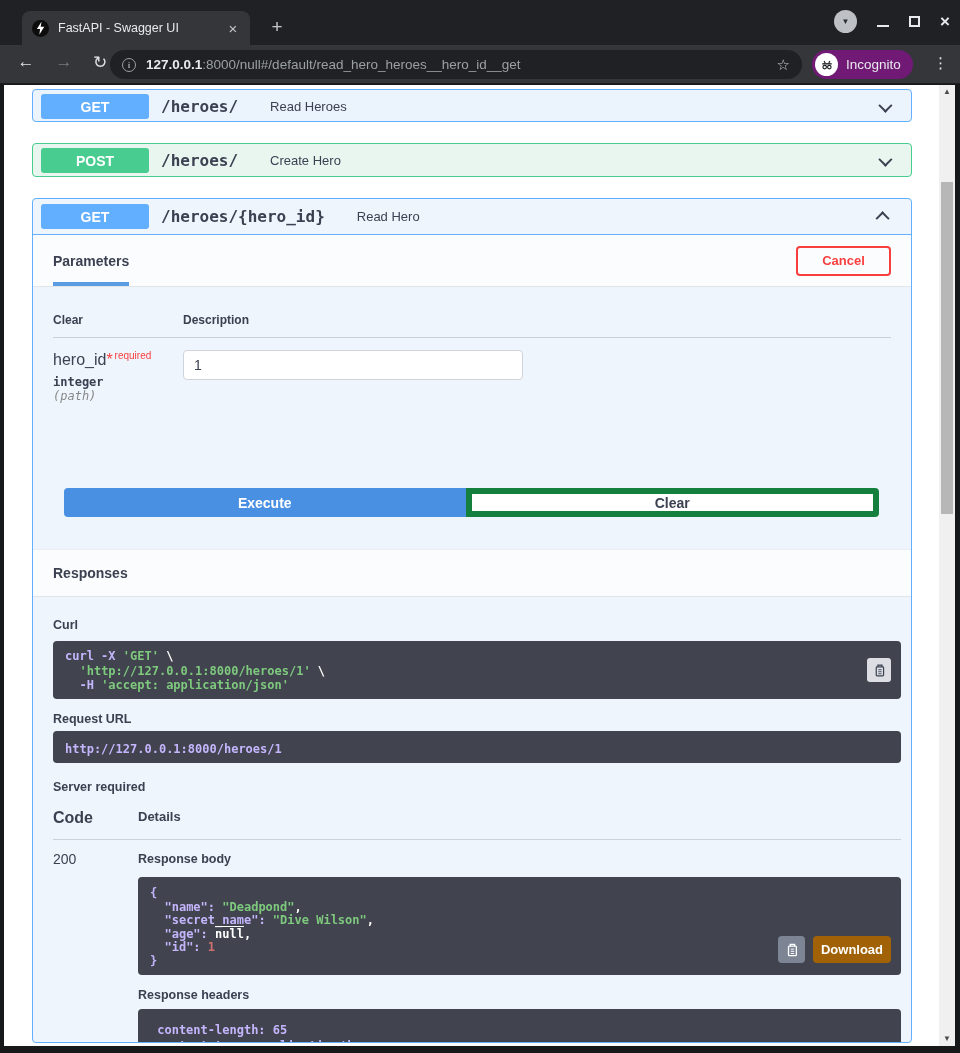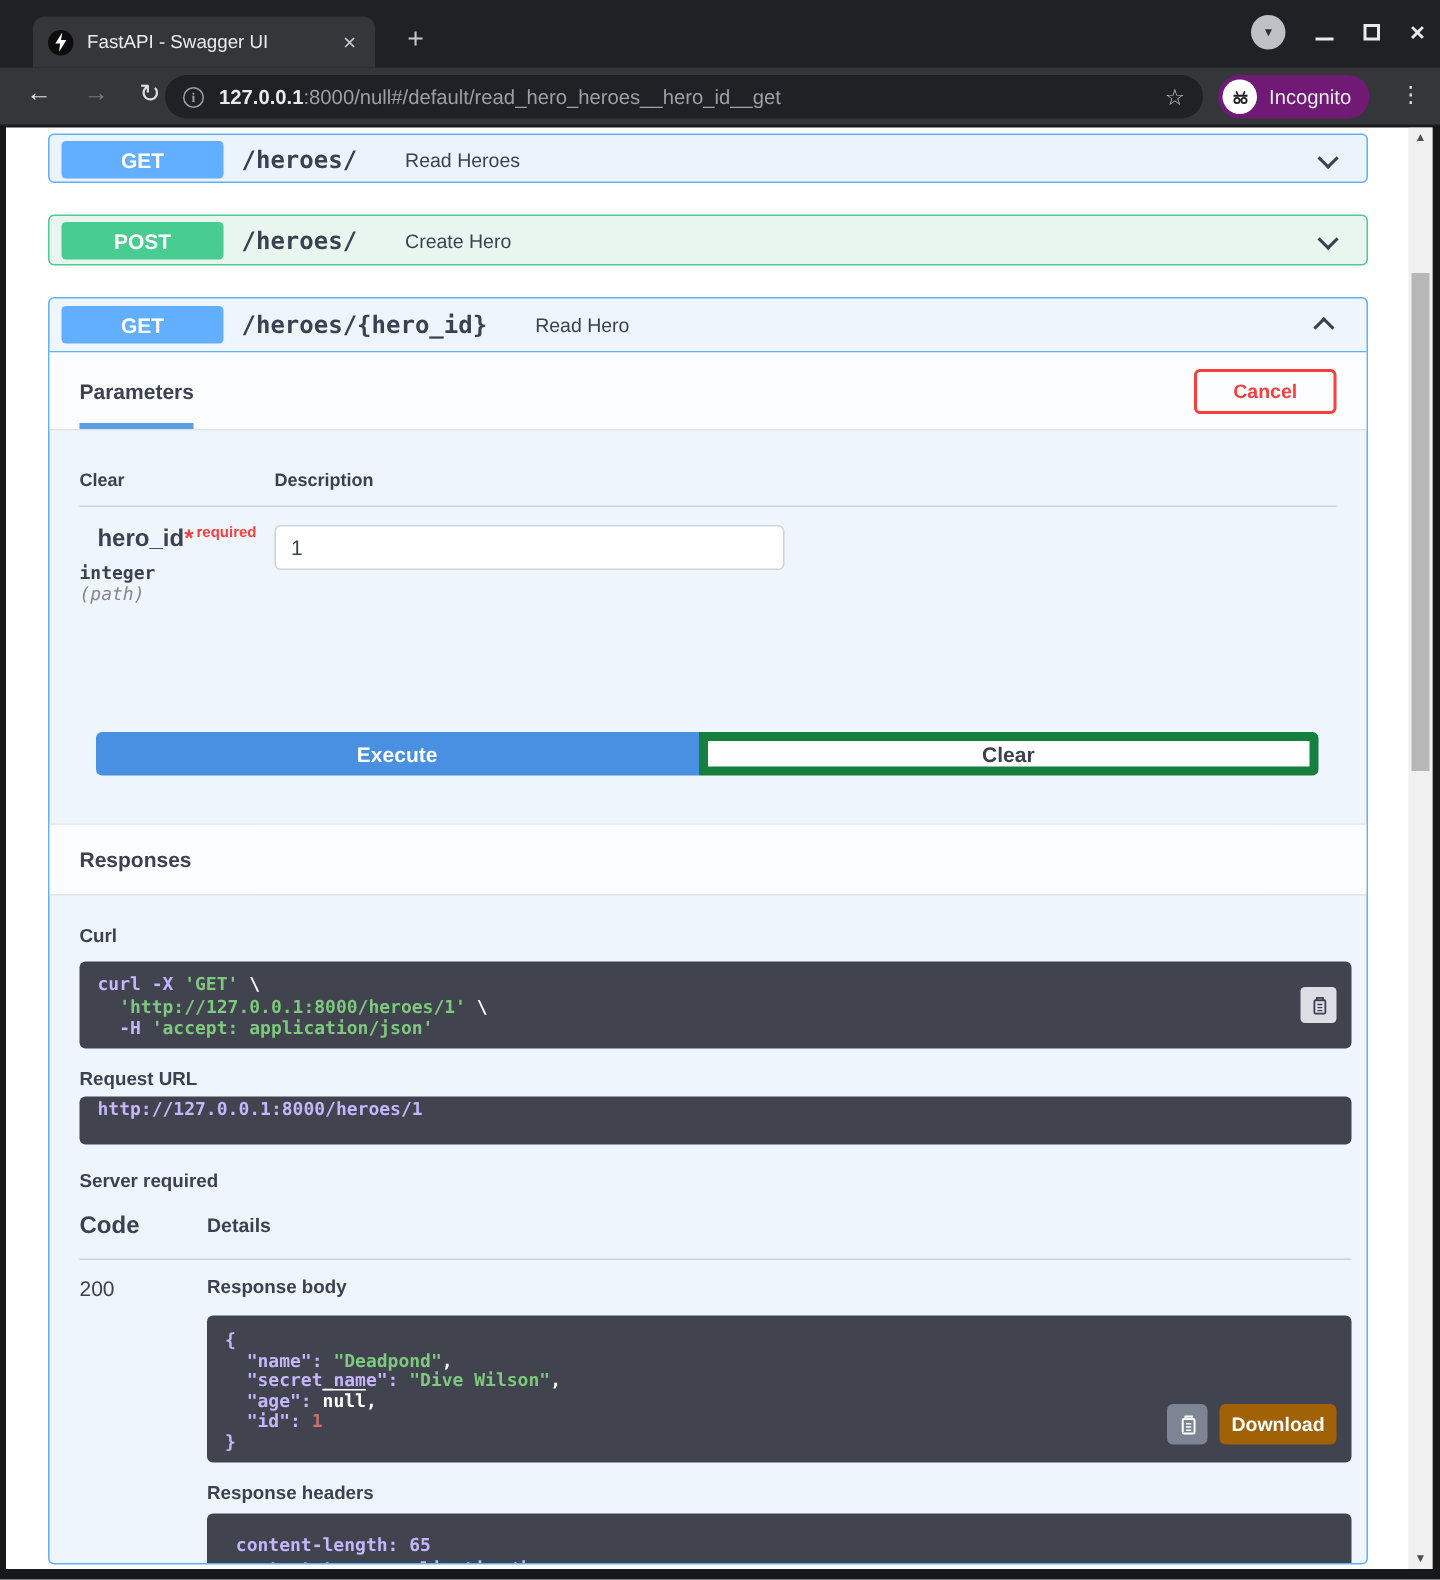--- a/index.html
+++ b/index.html
@@ -72,21 +72,21 @@
               display:flex; align-items:center; }
   .tab-item::after { content:""; position:absolute; left:0; bottom:0; width:100%; height:4px; background:#5b9ce3; }
   .btn-cancel { margin-left:auto; width:95px; height:30px; border:2px solid #f93e3e; border-radius:4px;
                 background:transparent; color:#f93e3e; font-weight:bold; font-size:13px; }
 
   .params { padding:26px 20px 0 20px; }
   .thead { display:flex; font-size:12px; font-weight:bold; color:#3b4151; padding-bottom:10px;
            border-bottom:1px solid rgba(59,65,81,.2); }
   .col-name { width:130px; }
   .prow { display:flex; padding-top:12px; min-height:120px; }
-  .pname { font-size:16px; font-weight:bold; color:#3b4151;text-align:center; }
+  .pname { font-size:16px; font-weight:normal; color:#3b4151; }
   .pstar { color:#f93e3e; }
   .preq { color:#f93e3e; font-size:10px; vertical-align:super; margin-left:2px; }
   .ptype { font-family:"DejaVu Sans Mono", monospace; font-weight:bold; font-size:12px; color:#3b4151; margin-top:6px; }
   .ploc { font-family:"DejaVu Sans Mono", monospace; font-style:italic; font-size:12px; color:#888; margin-top:0; }
   .pinput { width:340px; height:30px; border:1px solid #d0d4d9; border-radius:4px; padding:0 10px;
             font-size:14px; color:#3b4151; background:#fff; }
 
   .exec-row { display:flex; margin:30px 32px 0 31px; height:29px; }
   .btn-exec { flex:1; background:#4990e2; color:#fff; font-weight:bold; font-size:14px; border:none;
               border-radius:4px 0 0 4px; }
@@ -95,21 +95,21 @@
 
   .resp-head { margin-top:32px; height:48px; background:#fafcfe; border-top:1px solid rgba(59,65,81,.08);
                border-bottom:1px solid rgba(59,65,81,.12); display:flex; align-items:center; padding:0 20px;
                font-size:14px; font-weight:bold; color:#3b4151; }
   .resp-inner { padding:18px 10px 0 20px; }
   .lbl { font-size:12.5px; font-weight:bold; color:#3b4151; }
 
   pre.codeblk { background:#41444e; border-radius:4px; font-family:"DejaVu Sans Mono", monospace;
                 font-size:12px; font-weight:bold; color:#fff; position:relative; white-space:pre; overflow:hidden; }
   .curl-blk { margin-top:8px; height:58px; padding:8px 12px; line-height:14.5px; }
-  .url-blk { margin-top:5px; height:32px; padding:1px 12px; line-height:14px; }
+  .url-blk { margin-top:5px; height:32px; padding:11px 12px; line-height:14px; }
   .tk-p { color:#fff; } .tk-pb { color:#c4b5fd; font-weight:bold; }
   .tk-s { color:#7ec97e; } .tk-n { color:#cf6f6f; }
   .tk-nl { color:#fff; text-decoration:overline; }
 
   .copy-btn-light { position:absolute; right:10px; top:50%; transform:translateY(-50%); width:24px; height:24px;
                     background:#dcdee3; border:none; border-radius:3px; color:#3b4151;
                     display:flex; align-items:center; justify-content:center; }
   .srv-lbl { margin-top:17px; }
   .code-head { display:flex; margin-top:15px; padding-bottom:12px; border-bottom:1px solid rgba(59,65,81,.2); }
   .code-head .c1 { width:85px; font-size:16px; font-weight:bold; color:#3b4151; }

